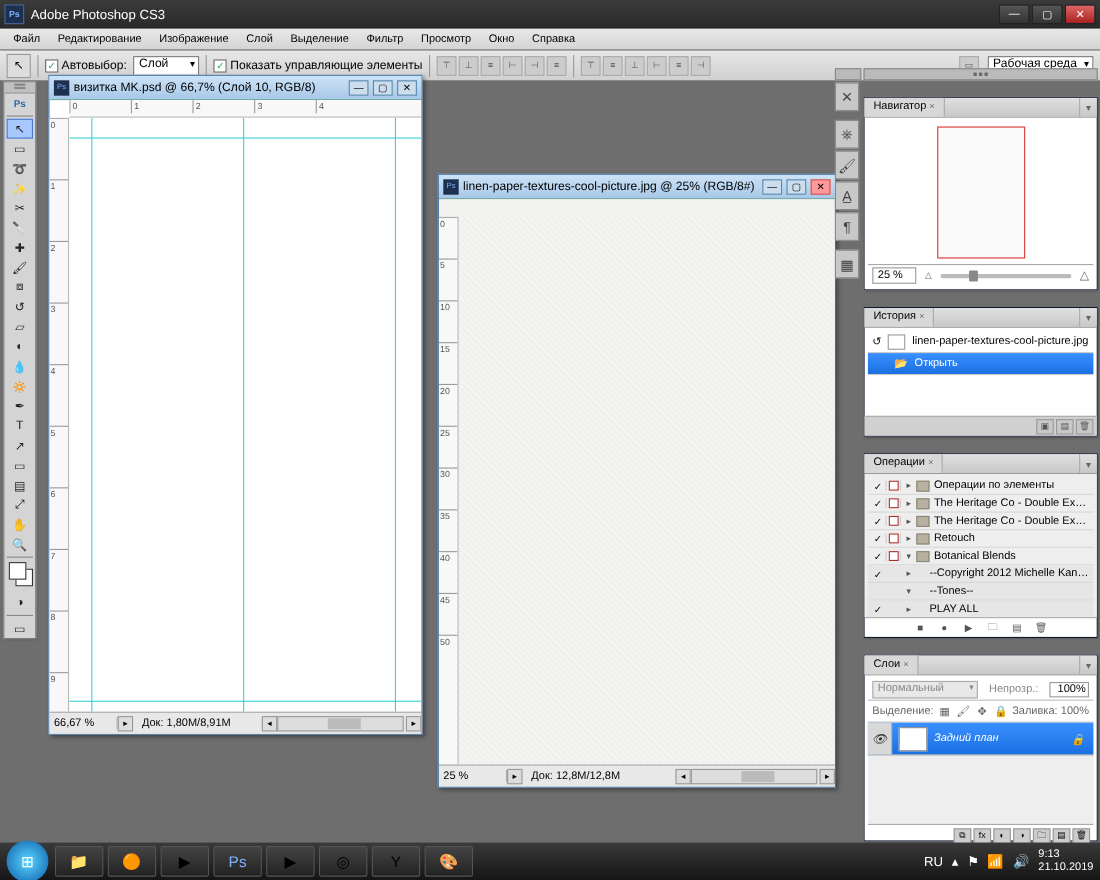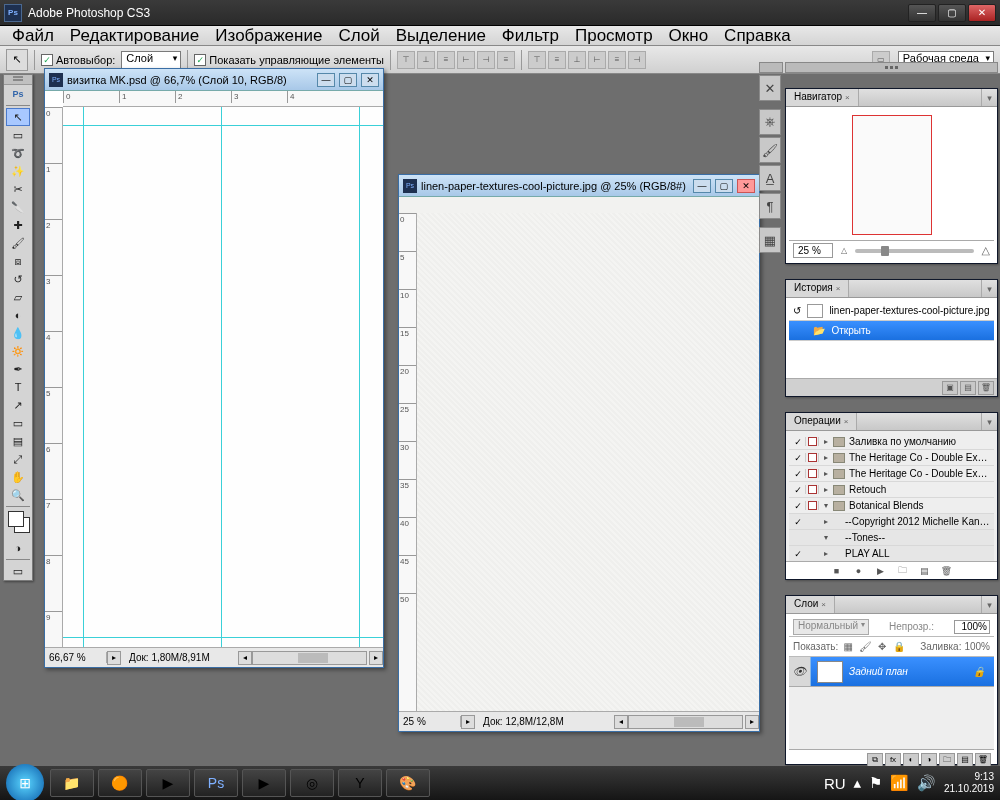--- a/index.html
+++ b/index.html
@@ -7,21 +7,21 @@
 
 
 .titlebar { height: 26px; background: linear-gradient(#3a3a3a, #2a2a2a); display: flex; align-items: center; padding: 0 4px; color: #fff; border-bottom: 1px solid #000; }
 .titlebar .ps-logo { width: 18px; height: 18px; background: #1e3050; border: 1px solid #4a6890; margin-right: 6px; display:flex;align-items:center;justify-content:center;font-size:8px;font-weight:bold;color:#7fb0ff; }
 .titlebar .title { flex: 1; font-size: 12px; }
 .win-controls { display: flex; }
 .win-controls .wbtn { width: 28px; height: 18px; margin-left: 2px; background: linear-gradient(#555,#333); border: 1px solid #222; border-radius: 2px; display:flex;align-items:center;justify-content:center; color:#fff; font-size:10px; }
 .win-controls .wbtn.close { background: linear-gradient(#d66,#a22); }
 
 
-.menubar { height: 20px; background: linear-gradient(#e8e8e8,#d4d4d4); border-bottom: 1px solid #888; display: flex; align-items: center; padding: 0 4px; font-size: 17px; }
+.menubar { height: 20px; background: linear-gradient(#e8e8e8,#d4d4d4); border-bottom: 1px solid #888; display: flex; align-items: center; padding: 0 4px; font-size: 10px; }
 .menubar span { padding: 2px 8px; cursor: default; }
 
 
 .optbar { height: 28px; background: linear-gradient(#e8e8e8,#d0d0d0); border-bottom: 1px solid #888; display: flex; align-items: center; padding: 0 6px; gap: 6px; font-size: 11px; position: relative; }
 .optbar .ico { width: 22px; height: 22px; background: #ddd; border: 1px solid #999; display:flex;align-items:center;justify-content:center; }
 .optbar .chk { display: flex; align-items: center; gap: 3px; }
 .optbar .sel { background:#fff; border:1px solid #7a7a7a; height:18px; padding:0 14px 0 4px; min-width:60px; position:relative; }
 .optbar .sel::after { content:"▾"; position:absolute; right:3px; top:1px; font-size:9px; }
 .optbar .sep { width:1px; height:20px; background:#999; }
 .optbar .grp { display:flex; gap:2px; }
@@ -109,43 +109,43 @@
 .act-row .expand { width:14px; font-size:8px; color:#555; text-align:center; }
 .act-row .fold { width:12px; height:10px; background:#b8b0a0; border:1px solid #887; margin-right:4px; }
 .act-row .txt { flex:1; white-space:nowrap; overflow:hidden; text-overflow:ellipsis; }
 .act-row.sub { background:#e6e6e6; }
 .act-row.sub .txt { padding-left:12px; }
 .act-foot { height:18px; display:flex; justify-content:center; gap:6px; border-top:1px solid #aaa; align-items:center; }
 .act-foot .ab { width:16px; height:14px; display:flex;align-items:center;justify-content:center;font-size:9px;color:#555; }
 
 
 .lay-body { height:150px; padding:0; }
-.lay-opts { height:20px; display:flex; align-items:center; padding:0 4px; gap:20px; border-bottom:1px solid #bbb; font-size:10px; }
+.lay-opts { height:20px; display:flex; align-items:center; padding:0 4px; gap:10px; border-bottom:1px solid #bbb; font-size:10px; }
 .lay-opts .modesel { flex:1; background:#e8e8e8; border:1px solid #aaa; height:16px; padding:0 4px; color:#888; position:relative; }
 .lay-opts .modesel::after { content:"▾"; position:absolute; right:3px; font-size:8px; }
 .lay-opts .lbl { color:#888; }
 .lay-opts .pct { width:36px; background:#fff; border:1px solid #999; text-align:right; padding-right:2px; height:14px; font-size:10px; }
 .lay-locks { height:20px; display:flex; align-items:center; padding:0 4px; gap:3px; border-bottom:1px solid #bbb; font-size:10px; color:#666; }
 .lay-locks .li { width:14px; height:14px; font-size:10px; display:flex;align-items:center;justify-content:center; }
 .lay-list { flex:1; background:#eee; }
 .lay-row { height:30px; display:flex; align-items:center; background:linear-gradient(#3a90ff,#1a70e0); border-bottom:1px solid #aaa; color:#fff; font-style:italic; font-size:10px; }
 .lay-row .eye { width:22px; height:100%; border-right:1px solid #88b8e8; display:flex;align-items:center;justify-content:center; font-size:11px; background:#d8d8d8; color:#333; }
 .lay-row .lthumb { width:26px; height:22px; background:#fff; border:1px solid #888; margin:0 6px; }
 .lay-row .lock { margin-left:auto; margin-right:8px; font-size:10px; }
 .lay-empty { height:62px; background:#eee; }
 .lay-foot { height:20px; display:flex; justify-content:flex-end; gap:2px; border-top:1px solid #aaa; padding:0 3px; align-items:center; }
 .lay-foot .lf { width:16px; height:14px; border:1px solid #999; background:#ccc; font-size:8px; display:flex;align-items:center;justify-content:center; }
 
 
 .taskbar { position:absolute; bottom:0; left:0; right:0; height:34px; background:linear-gradient(#3a3a3a,#151515); display:flex; align-items:center; padding:0 6px; }
 .taskbar .start { width:38px; height:38px; border-radius:50%; background:radial-gradient(#5bd6ff,#0a5aa8); margin-right:6px; display:flex;align-items:center;justify-content:center; color:#fff; font-size:14px; }
 .taskbar .tbtn { width:44px; height:28px; background:linear-gradient(#444,#222); border:1px solid #555; border-radius:2px; margin-right:4px; display:flex;align-items:center;justify-content:center; font-size:14px; }
 .taskbar .tray { margin-left:auto; display:flex; align-items:center; gap:8px; color:#fff; font-size:10px; }
-.taskbar .tray .ticon { font-size:15px; }
-.taskbar .tray .clock { text-align:right; line-height:1.2; }
+.taskbar .tray .ticon { font-size:12px; }
+.taskbar .tray .clock { line-height:1.2; }
 </style>
 </head>
 <body>
 
 <div class="titlebar">
   <div class="ps-logo">Ps</div>
   <div class="title">Adobe Photoshop CS3</div>
   <div class="win-controls">
     <div class="wbtn">—</div>
     <div class="wbtn">▢</div>
@@ -275,21 +275,21 @@
     <div class="status">
       <div class="zoom">66,67 %</div>
       <div class="arr">▸</div>
       <div class="info">Док: 1,80M/8,91M</div>
       <div class="arr">◂</div>
       <div class="sbar"></div>
       <div class="arr">▸</div>
     </div>
   </div>
 
-  <div class="docwin" style="left:398px; top:100px; width:362px; height:558px; background:#f2f2f0;">
+  <div class="docwin" style="left:398px; top:84px; width:362px; height:558px; background:#f2f2f0;">
     <div class="dochdr">
       <div class="psi">Ps</div>
       <div class="name">linen-paper-textures-cool-picture.jpg @ 25% (RGB/8#)</div>
       <div class="dbtn">—</div>
       <div class="dbtn">▢</div>
       <div class="dbtn" style="background:#f99;border-color:#c55">✕</div>
     </div>
     <div class="docbody">
       <div class="ruler-v">
         <span style="height:38px">0</span>
@@ -383,21 +383,21 @@
         <div class="winctl">▾</div>
       </div>
       <div class="body act-body" id="act-list">
           <div class="act-row">
             <div class="col1">✓</div>
             <div class="col2">
               <div class="sq"></div>
             </div>
             <div class="expand">▸</div>
             <div class="fold"></div>
-            <div class="txt">Заливка по умолчанию</div>
+            <div class="txt">Операции по элементы</div>
           </div>
           <div class="act-row">
             <div class="col1">✓</div>
             <div class="col2">
               <div class="sq"></div>
             </div>
             <div class="expand">▸</div>
             <div class="fold"></div>
             <div class="txt">The Heritage Co - Double Exposure…</div>
           </div>
@@ -462,21 +462,21 @@
         <div class="tab"><span>Слои</span><span class="x">×</span></div>
         <div class="winctl">▾</div>
       </div>
       <div class="body lay-body">
         <div class="lay-opts">
           <div class="modesel">Нормальный</div>
           <span class="lbl">Непрозр.:</span>
           <div class="pct">100%</div>
         </div>
         <div class="lay-locks">
-          <span>Показать:</span>
+          <span>Выделение:</span>
           <div class="li">▦</div>
           <div class="li">🖌</div>
           <div class="li">✥</div>
           <div class="li">🔒</div>
           <span style="margin-left:auto">Заливка:</span>
           <div class="pct">100%</div>
         </div>
         <div class="lay-list">
           <div class="lay-row">
             <div class="eye">👁</div>

